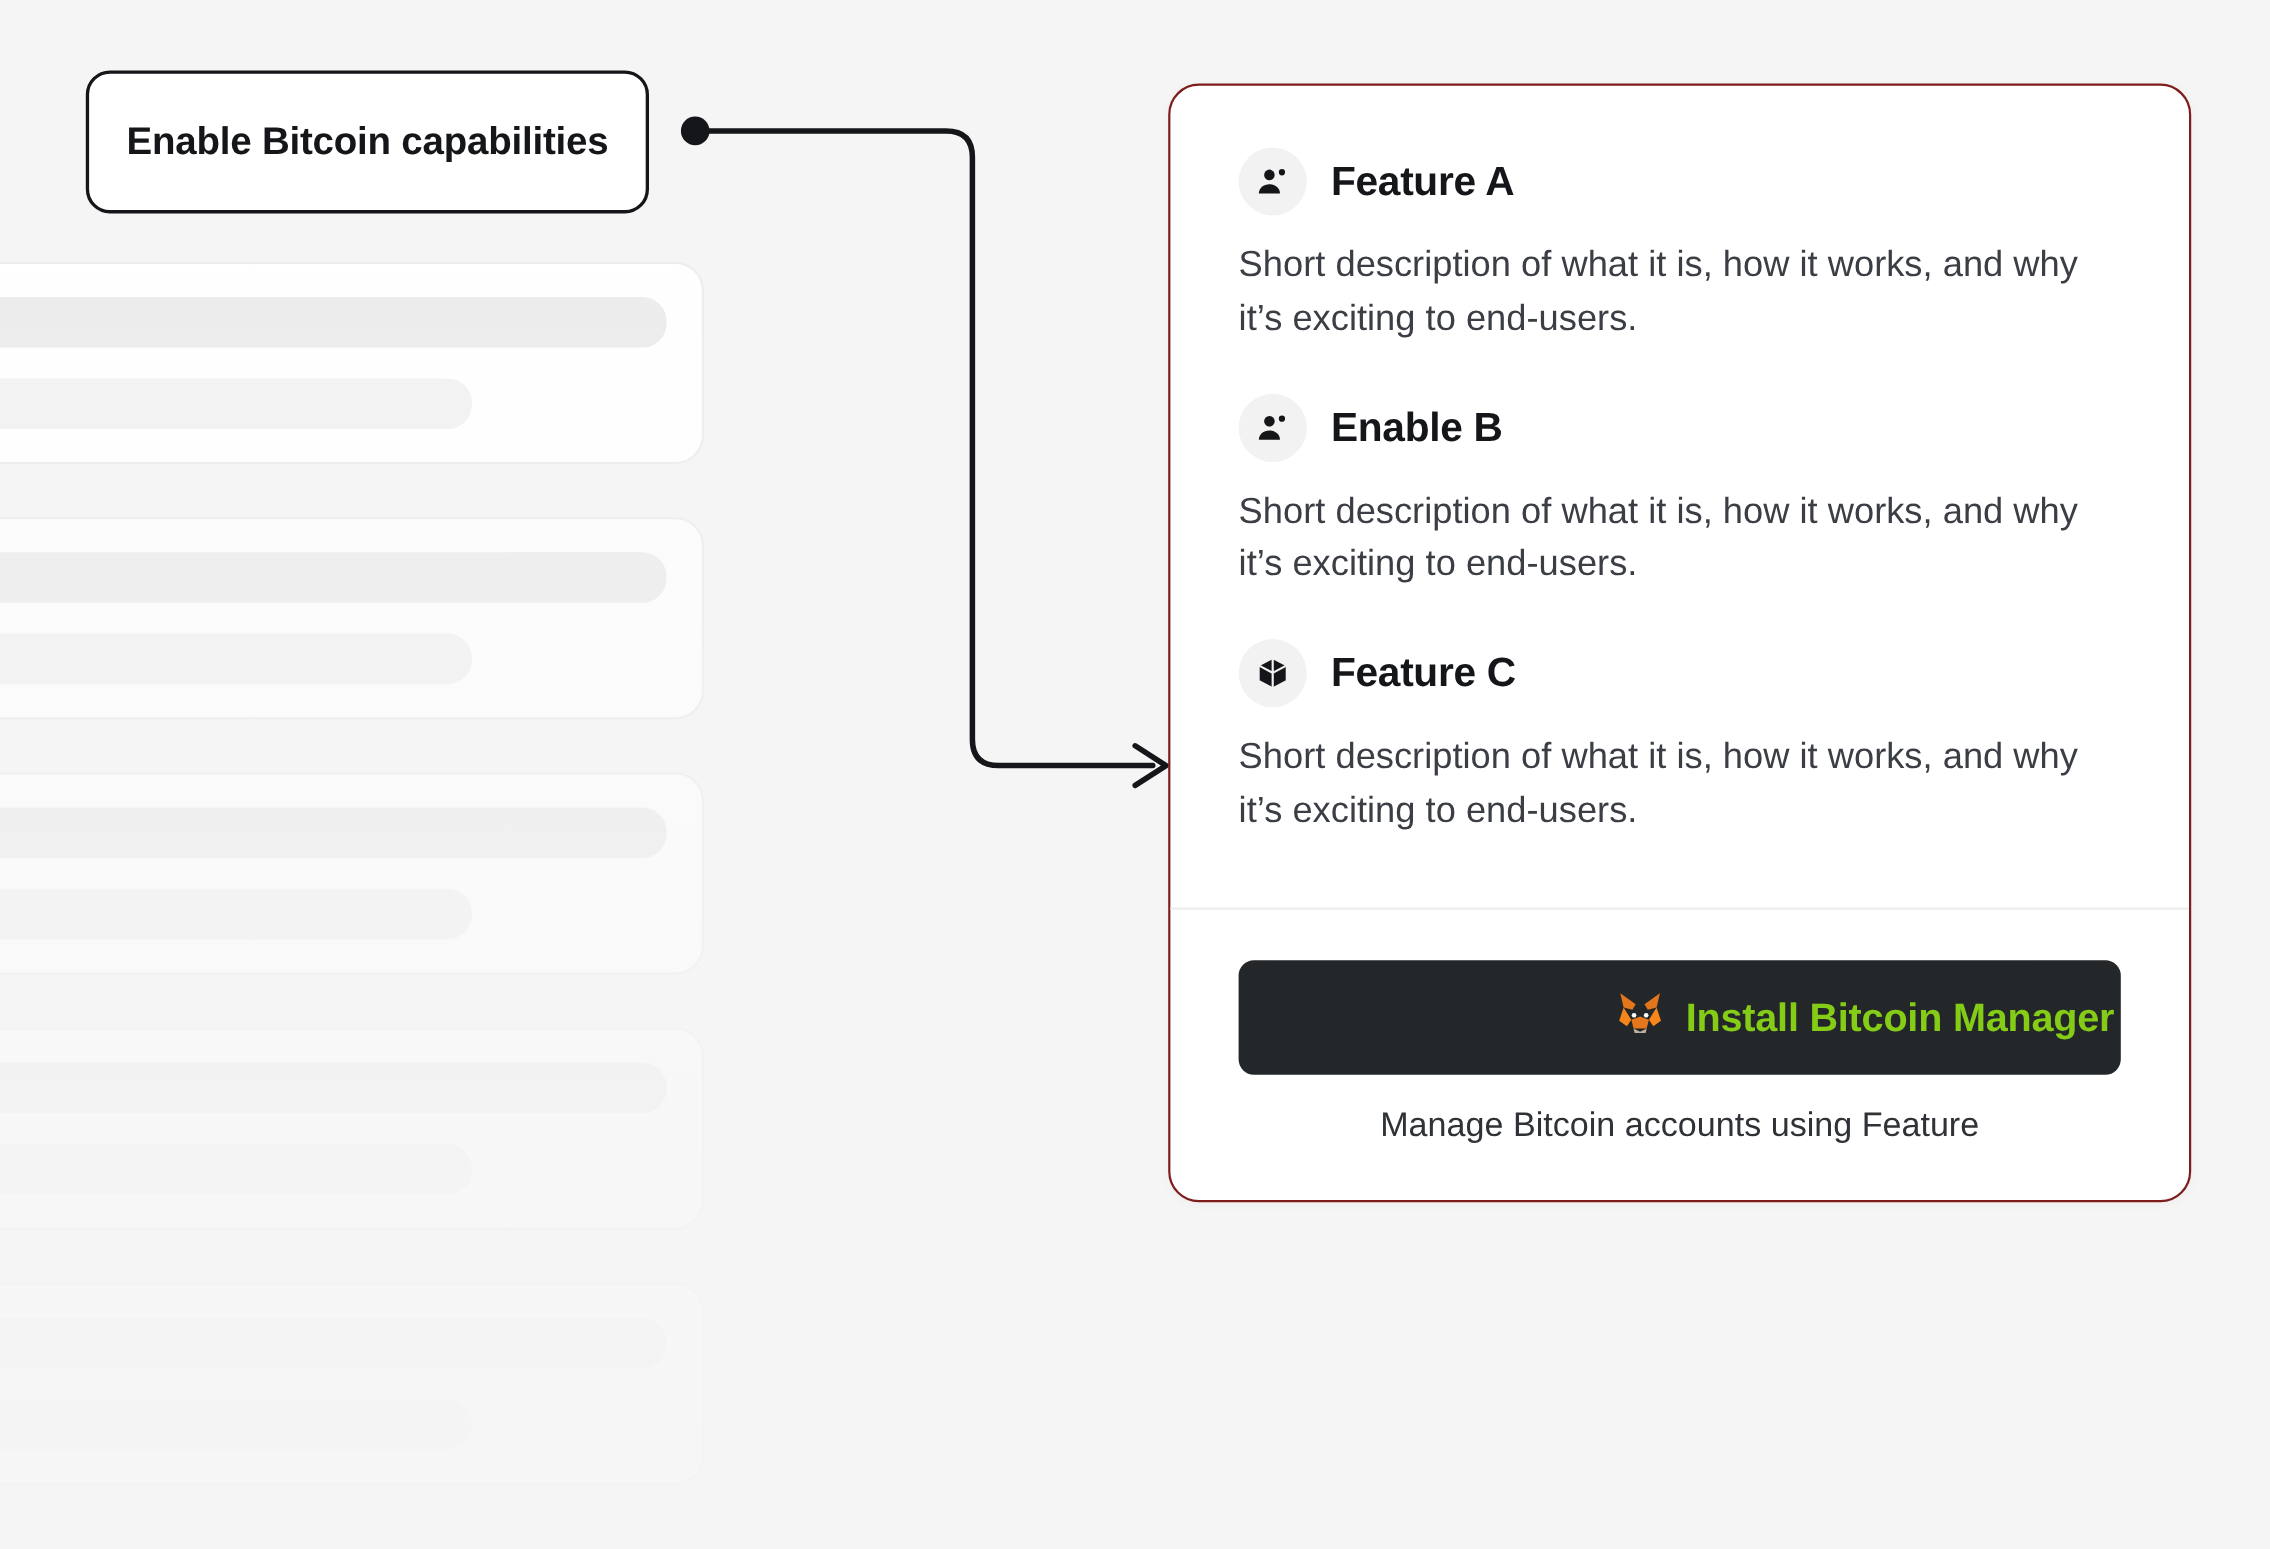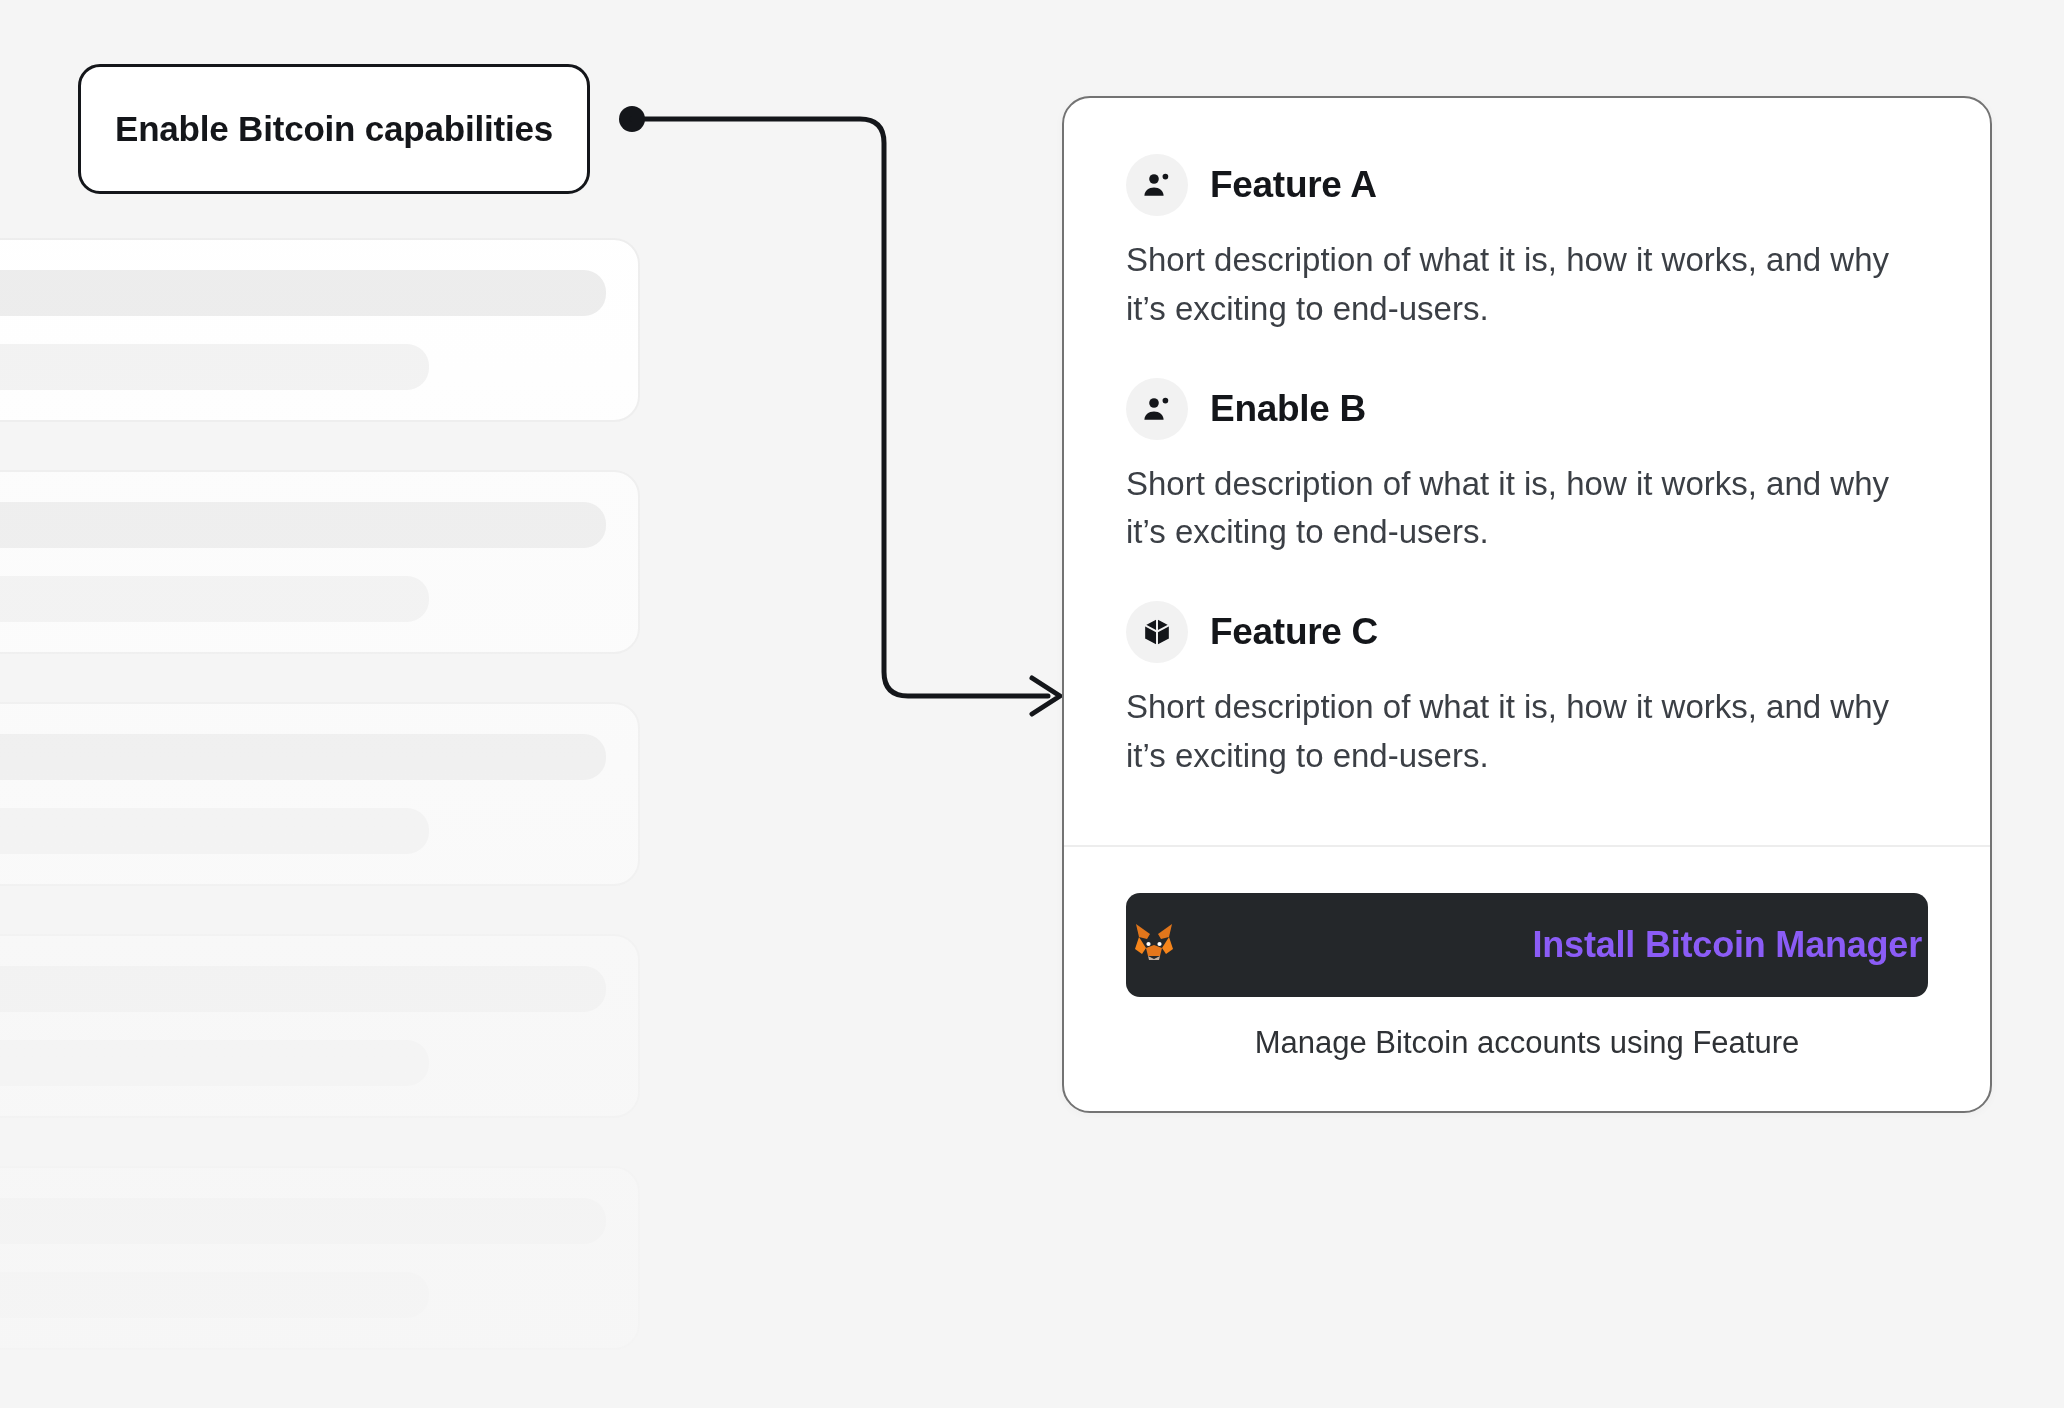--- a/index.html
+++ b/index.html
@@ -85,24 +85,24 @@
     width: 720px;
     height: 1258px;
     background: linear-gradient(180deg, rgba(245,245,245,0) 0%, rgba(245,245,245,0.25) 45%, rgba(245,245,245,0.75) 100%);
     pointer-events: none;
   }
 
   
   #panel {
     position: absolute;
     left: 1062px;
-    top: 96px;
+    top: 76px;
     width: 930px;
     background: #ffffff;
-    border: 2px solid #737373;
+    border: 2px solid #7f1d1d;
     border-radius: 28px;
     box-sizing: border-box;
     box-shadow: 0 2px 10px rgba(0,0,0,0.03);
   }
   #features {
     padding: 56px 62px 48px 62px;
   }
   .feature {
     margin-bottom: 44px;
   }
@@ -146,24 +146,24 @@
   #panel-footer {
     padding: 46px 62px 50px 62px;
     text-align: center;
   }
   #install-button {
     width: 100%;
     height: 104px;
     background: #24272a;
     border: none;
     border-radius: 14px;
-    color: #8b5cf6;
-    display: flex;
-    align-items: center;
-    justify-content: space-between;
+    color: #84cc16;
+    display: flex;
+    align-items: center;
+    justify-content: flex-end;
     gap: 20px;
     cursor: pointer;
     box-sizing: border-box;
   }
   #install-button .btn-label {
     font-size: 36px;
     font-weight: 700;
     letter-spacing: -0.2px;
   }
   .fox-glyph {

